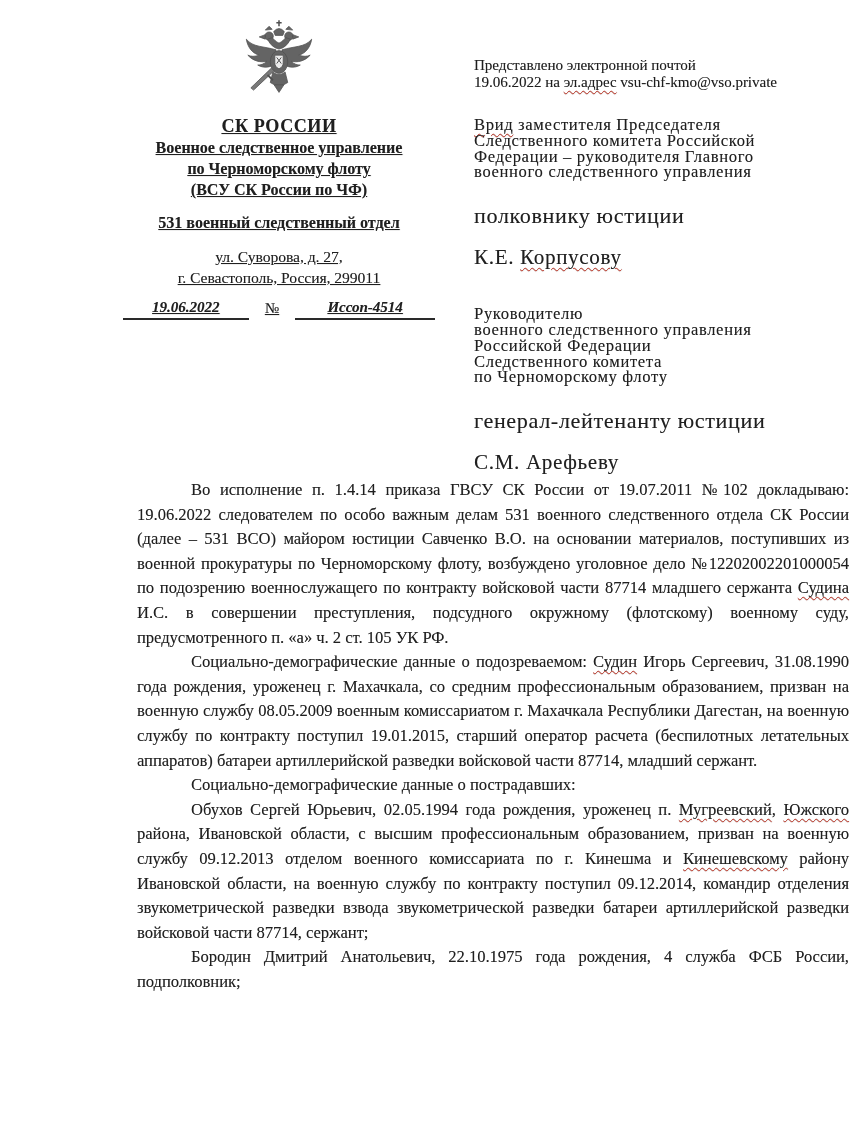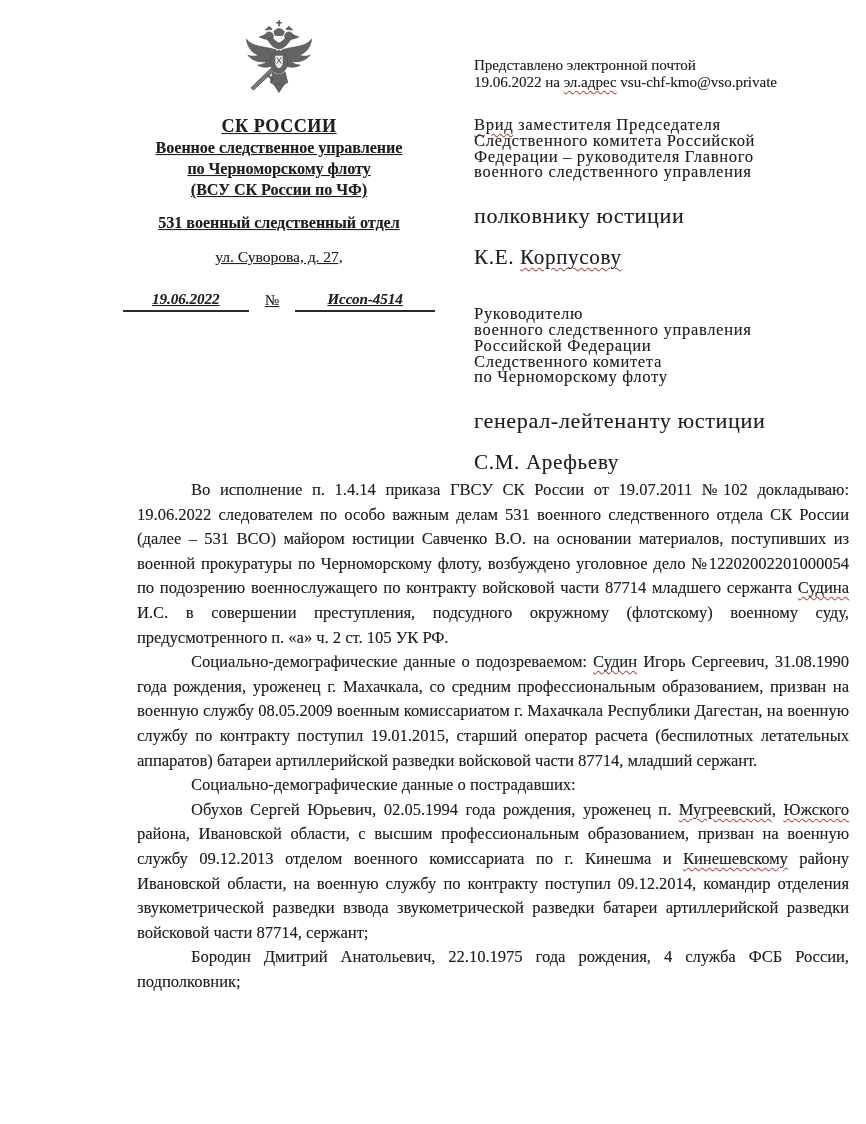--- a/index.html
+++ b/index.html
@@ -21,21 +21,21 @@
     width: 322px;
     text-align: center;
     text-decoration: underline;
   }
   .emblem-wrap { height: 92px; display: flex; align-items: center; justify-content: center; }
   .org-title { font-size: 18px; font-weight: bold; letter-spacing: 0.6px; margin-top: 8px; }
   .org-lines { font-size: 16px; font-weight: bold; line-height: 21px; }
   .department { font-size: 16px; font-weight: bold; margin-top: 14px; }
   .address { font-size: 15.5px; line-height: 21px; margin-top: 14px; }
   .dateline {
-    margin-top: 24px;
+    margin-top: 11px;
     display: flex; align-items: flex-end; justify-content: center; gap: 16px;
     font-size: 15px;
   }
   .field {
     border-bottom: 2px solid #2a2a2a;
     text-align: center; padding-bottom: 2px;
     font-weight: bold; font-style: italic;
   }
   .field-date { width: 126px; }
   .field-num  { width: 140px; }
@@ -103,20 +103,21 @@
     </div>
     <div class="org-title">СК РОССИИ</div>
     <div class="org-lines">
       <div>Военное следственное управление</div>
       <div>по Черноморскому флоту</div>
       <div>(ВСУ СК России по ЧФ)</div>
     </div>
     <div class="department">531 военный следственный отдел</div>
     <div class="address">
       <div>ул. Суворова, д. 27,</div>
+      <div>г. Севастополь, Россия, 299011</div>
     </div>
     <div class="dateline">
       <span class="field field-date">19.06.2022</span>
       <span class="no-sign">№</span>
       <span class="field field-num">Иссоп-4514</span>
     </div>
   </div>
 
   <div class="right-col">
     <div class="delivery">

